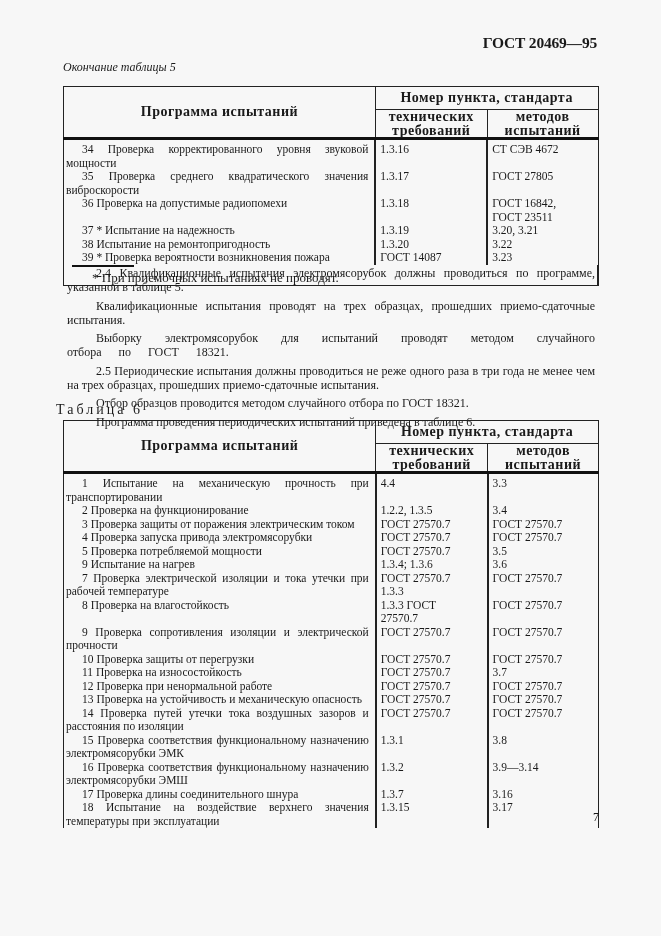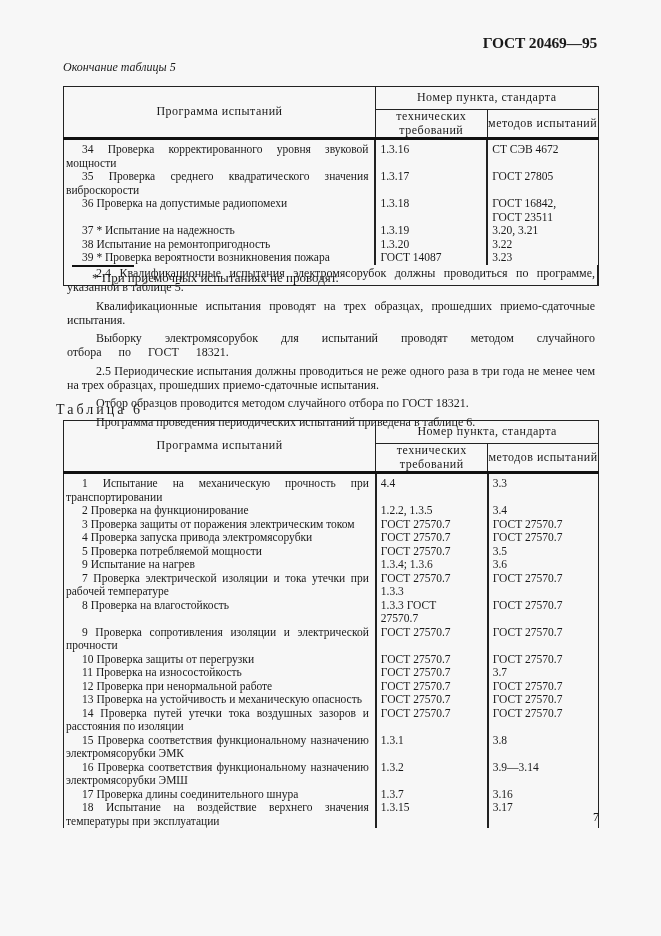--- a/index.html
+++ b/index.html
@@ -5,21 +5,21 @@
   html, body { margin: 0; padding: 0; }
   body {
     width: 661px; height: 936px; background: #f7f7f7; position: relative; overflow: hidden;
     font-family: "Liberation Serif", "DejaVu Serif", serif; color: #1a1a1a;
   }
   .abs { position: absolute; }
   .doc-code { right: 64px; top: 34px; font-weight: bold; font-size: 15.5px; letter-spacing: -0.2px; }
   .caption-it { left: 63px; top: 60px; font-style: italic; font-size: 12px; }
   .caption-sp { left: 56px; top: 402px; font-size: 14px; letter-spacing: 3px; }
   table.gost { position: absolute; border-collapse: collapse; font-size: 11.5px; line-height: 13.5px; }
-  table.gost th { font-weight: normal; font-size: 12px; letter-spacing: 0.5px; text-align: center; border: 1px solid #222; padding: 0; }
+  table.gost th { font-weight: bold; font-size: 14px; letter-spacing: 0.5px; text-align: center; border: 1px solid #222; padding: 0; }
   table.gost td { vertical-align: top; padding: 0 4px; border-left: 2px solid #222; border-right: 2px solid #222; }
   table.gost td.name { border-left: 1.5px solid #222; text-indent: 16px; text-align: justify; padding-left: 2px; padding-right: 6px; margin-left: 23px; }
   table.gost td.last { border-right: 1.5px solid #222; }
   table.gost tr.first-row td { padding-top: 3px; }
   table.gost thead tr.sub th { height: 22px; margin-left: 48px; }
   table.gost thead tr.top th.prog { height: 44px; }
   table.gost thead { border-bottom: 3px solid #111; }
   .t5 { left: 63px; top: 86px; width: 536px; border: 1.5px solid #222; }
   .t6 { left: 63px; top: 420px; width: 536px; border-top: 1.5px solid #222; border-left: 1.5px solid #222; border-right: 1.5px solid #222; }
   .foot-row td { border-left: 1.5px solid #222 !important; border-right: 1.5px solid #222; padding: 6px 0 3px 0; }

